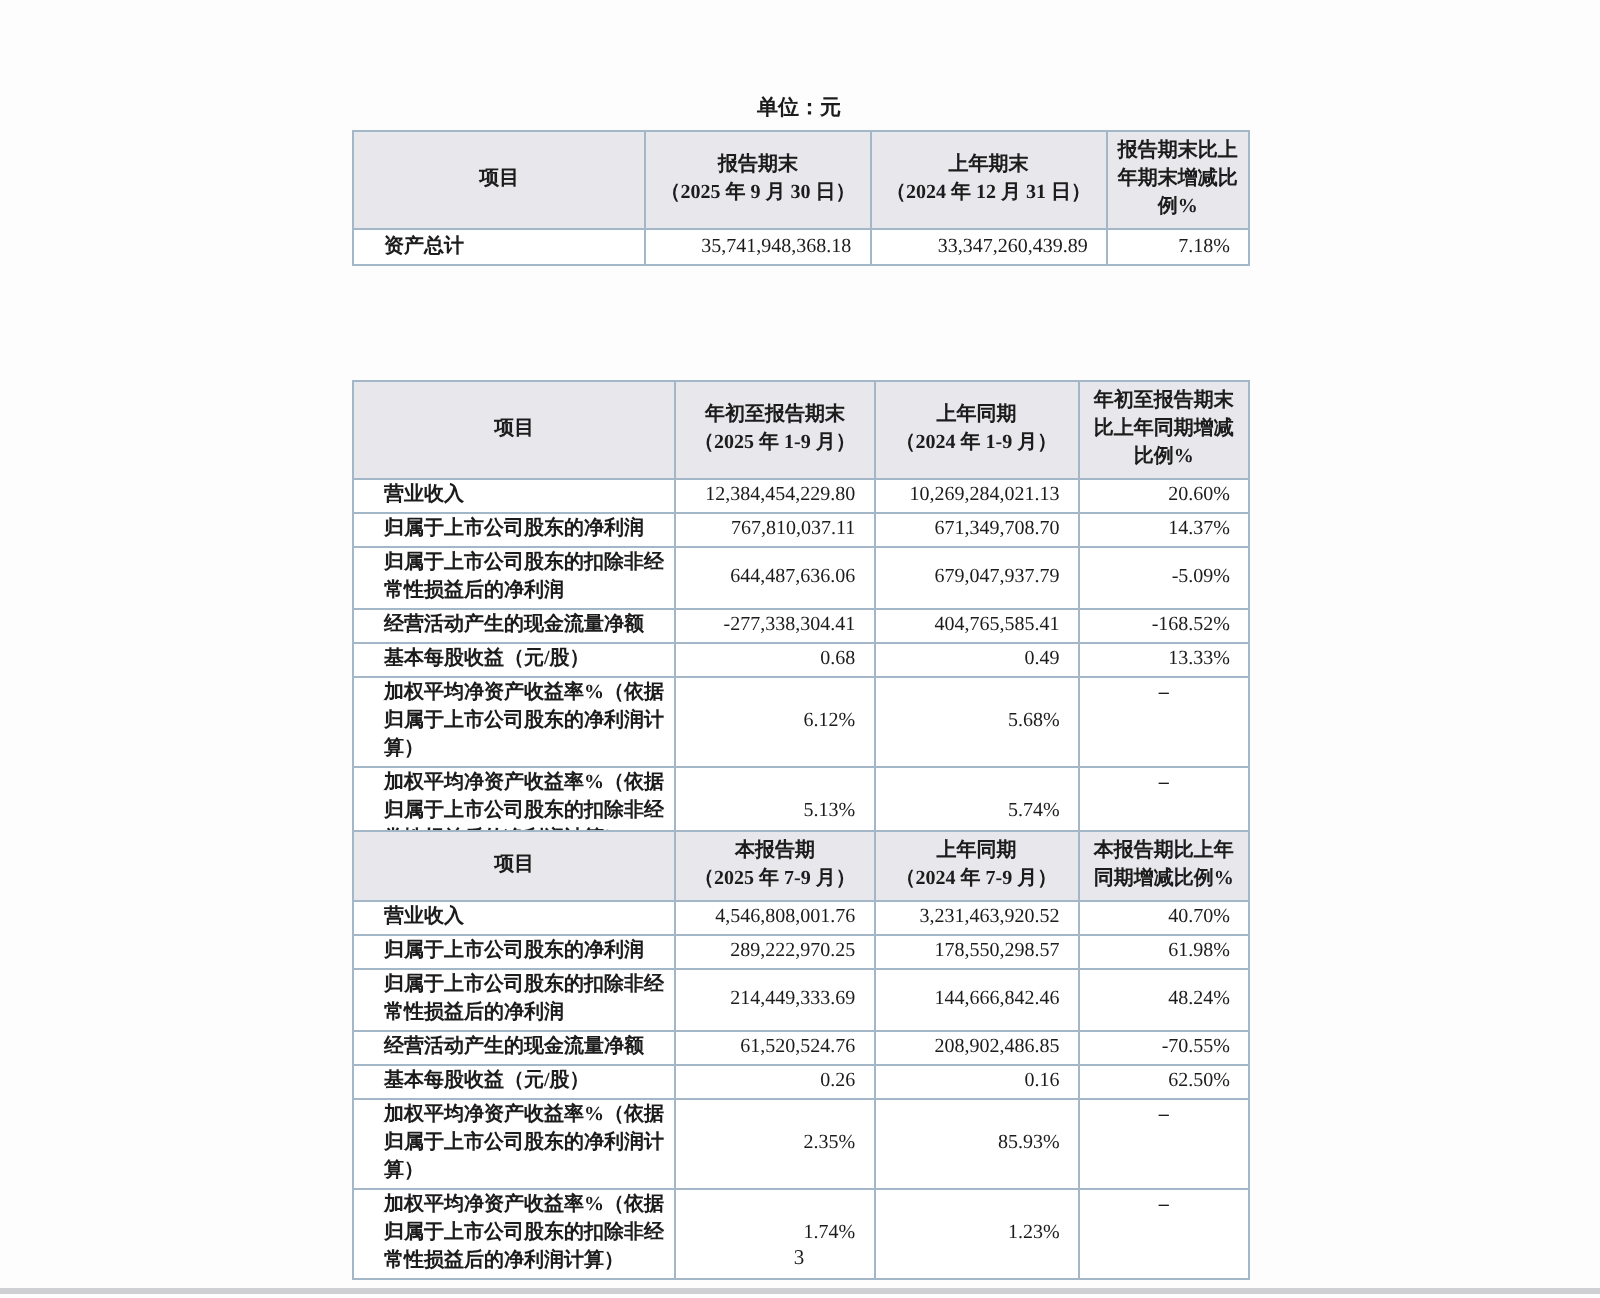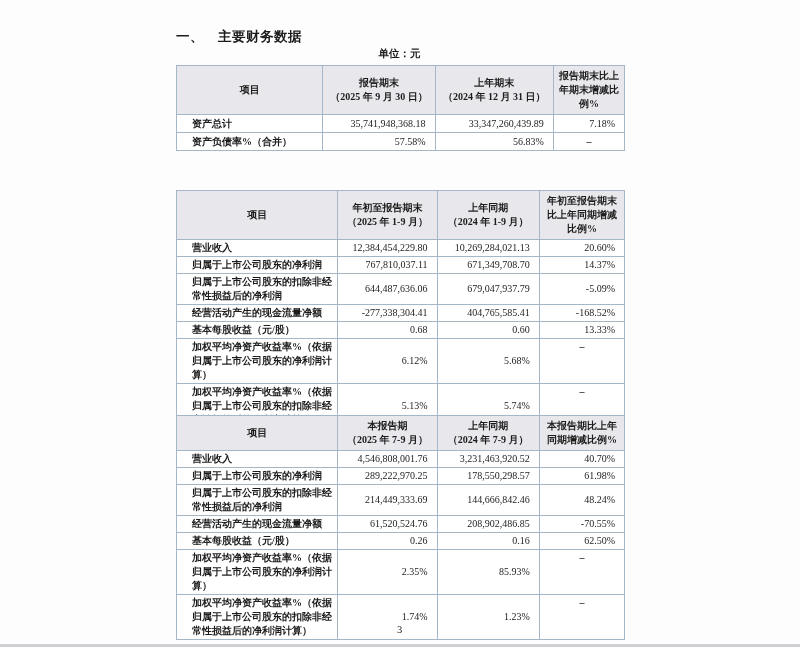--- a/index.html
+++ b/index.html
@@ -57,21 +57,20 @@
   .bottom-edge {
     position:absolute; left:0; top:644px; width:800px; height:3px;
     background:#cfd0d3;
   }
 </style>
 </head>
 <body>
 
 <div class="page">
 
-  <div class="section-title">一、　主要财务数据</div>
 
   <div class="unit-label">单位：元</div>
 
   <table class="fin" id="t1">
     <colgroup>
       <col style="width:146px">
         <col style="width:112px">
       <col style="width:118px">
         <col style="width:71px">
     </colgroup>
@@ -83,26 +82,20 @@
           <th>报告期末比上<br>年期末增减比<br>例%</th>
         </tr>
       </thead>
     <tbody>
         <tr>
           <td class="label">资产总计</td>
           <td class="num">35,741,948,368.18</td>
           <td class="num">33,347,260,439.89</td>
           <td class="num">7.18%</td>
         </tr>
-        <tr>
-          <td class="label">资产负债率%（合并）</td>
-          <td class="num">57.58%</td>
-          <td class="num">56.83%</td>
-          <td class="dash">–</td>
-        </tr>
       </tbody>
   </table>
 
   <table class="fin" id="t2">
     <colgroup>
       <col style="width:161px">
         <col style="width:99px">
       <col style="width:102px">
         <col style="width:85px">
     </colgroup>
@@ -135,21 +128,21 @@
         </tr>
         <tr>
           <td class="label">经营活动产生的现金流量净额</td>
           <td class="num">-277,338,304.41</td>
           <td class="num">404,765,585.41</td>
           <td class="num">-168.52%</td>
         </tr>
         <tr>
           <td class="label">基本每股收益（元/股）</td>
           <td class="num">0.68</td>
-          <td class="num">0.60</td>
+          <td class="num">0.49</td>
           <td class="num">13.33%</td>
         </tr>
         <tr>
           <td class="label">加权平均净资产收益率%（依据归属于上市公司股东的净利润计算）</td>
           <td class="num">6.12%</td>
           <td class="num">5.68%</td>
           <td class="dash vtop">–</td>
         </tr>
         <tr>
           <td class="label">加权平均净资产收益率%（依据归属于上市公司股东的扣除非经常性损益后的净利润计算）</td>

